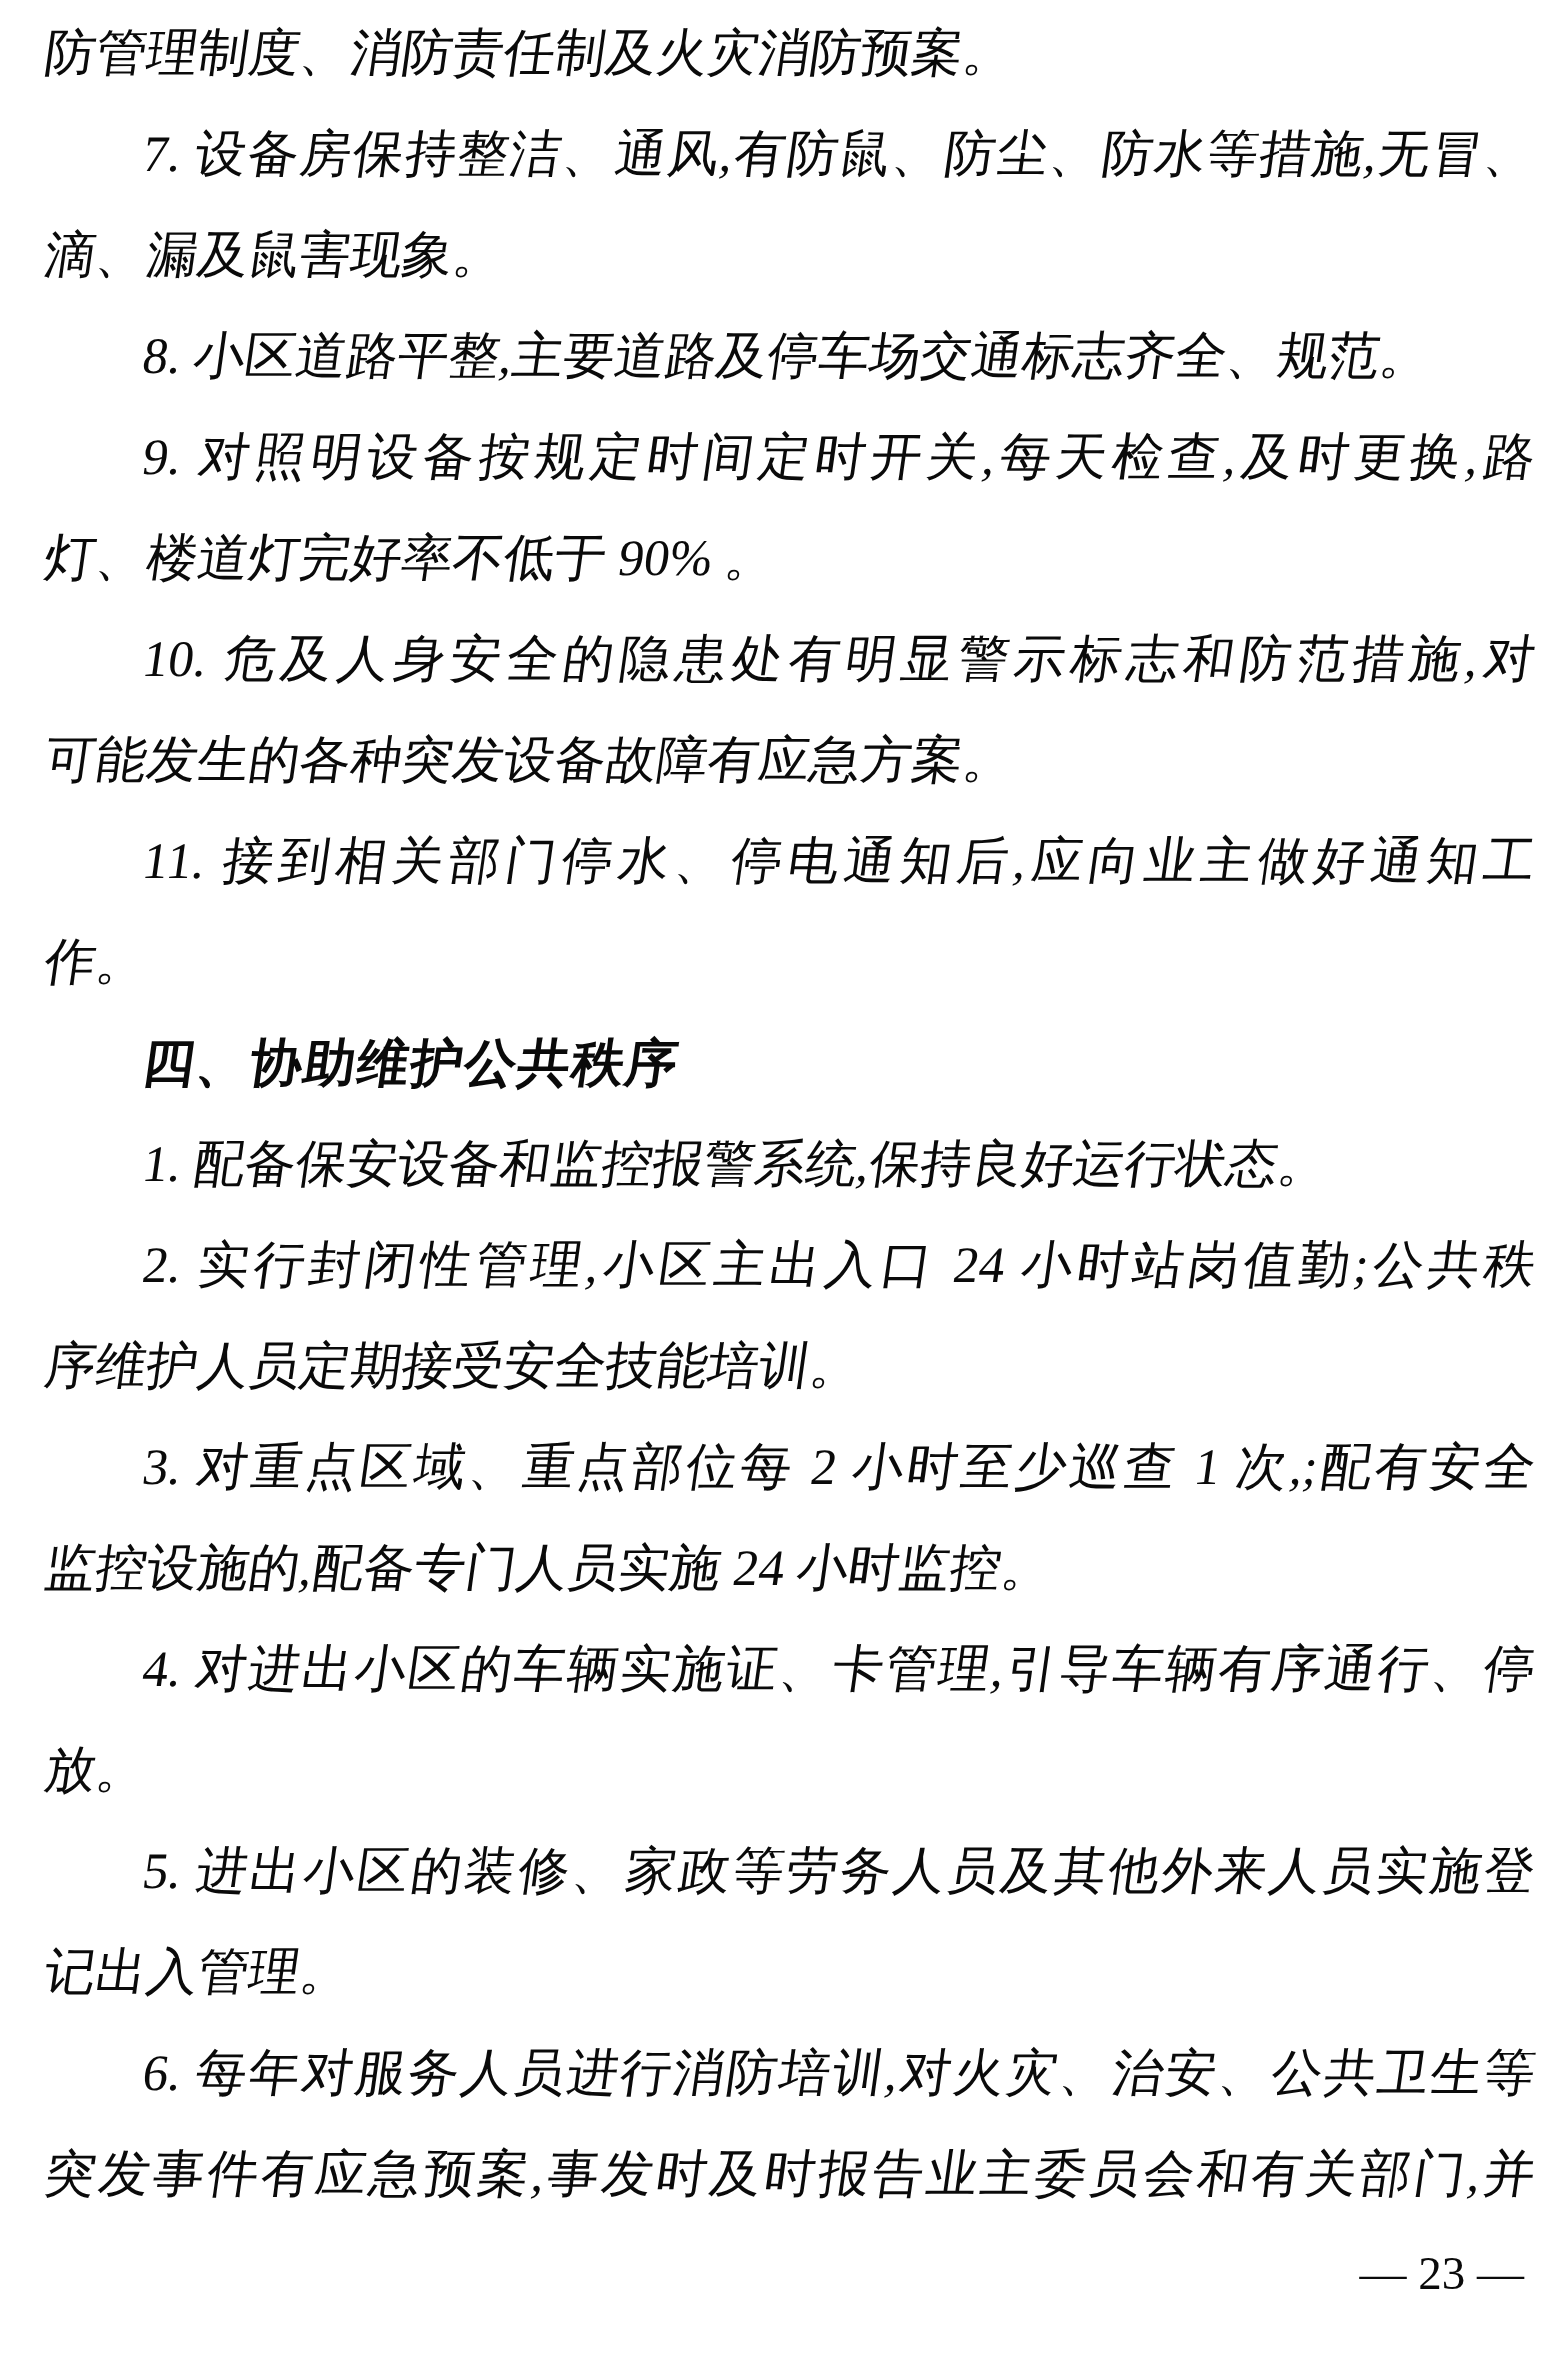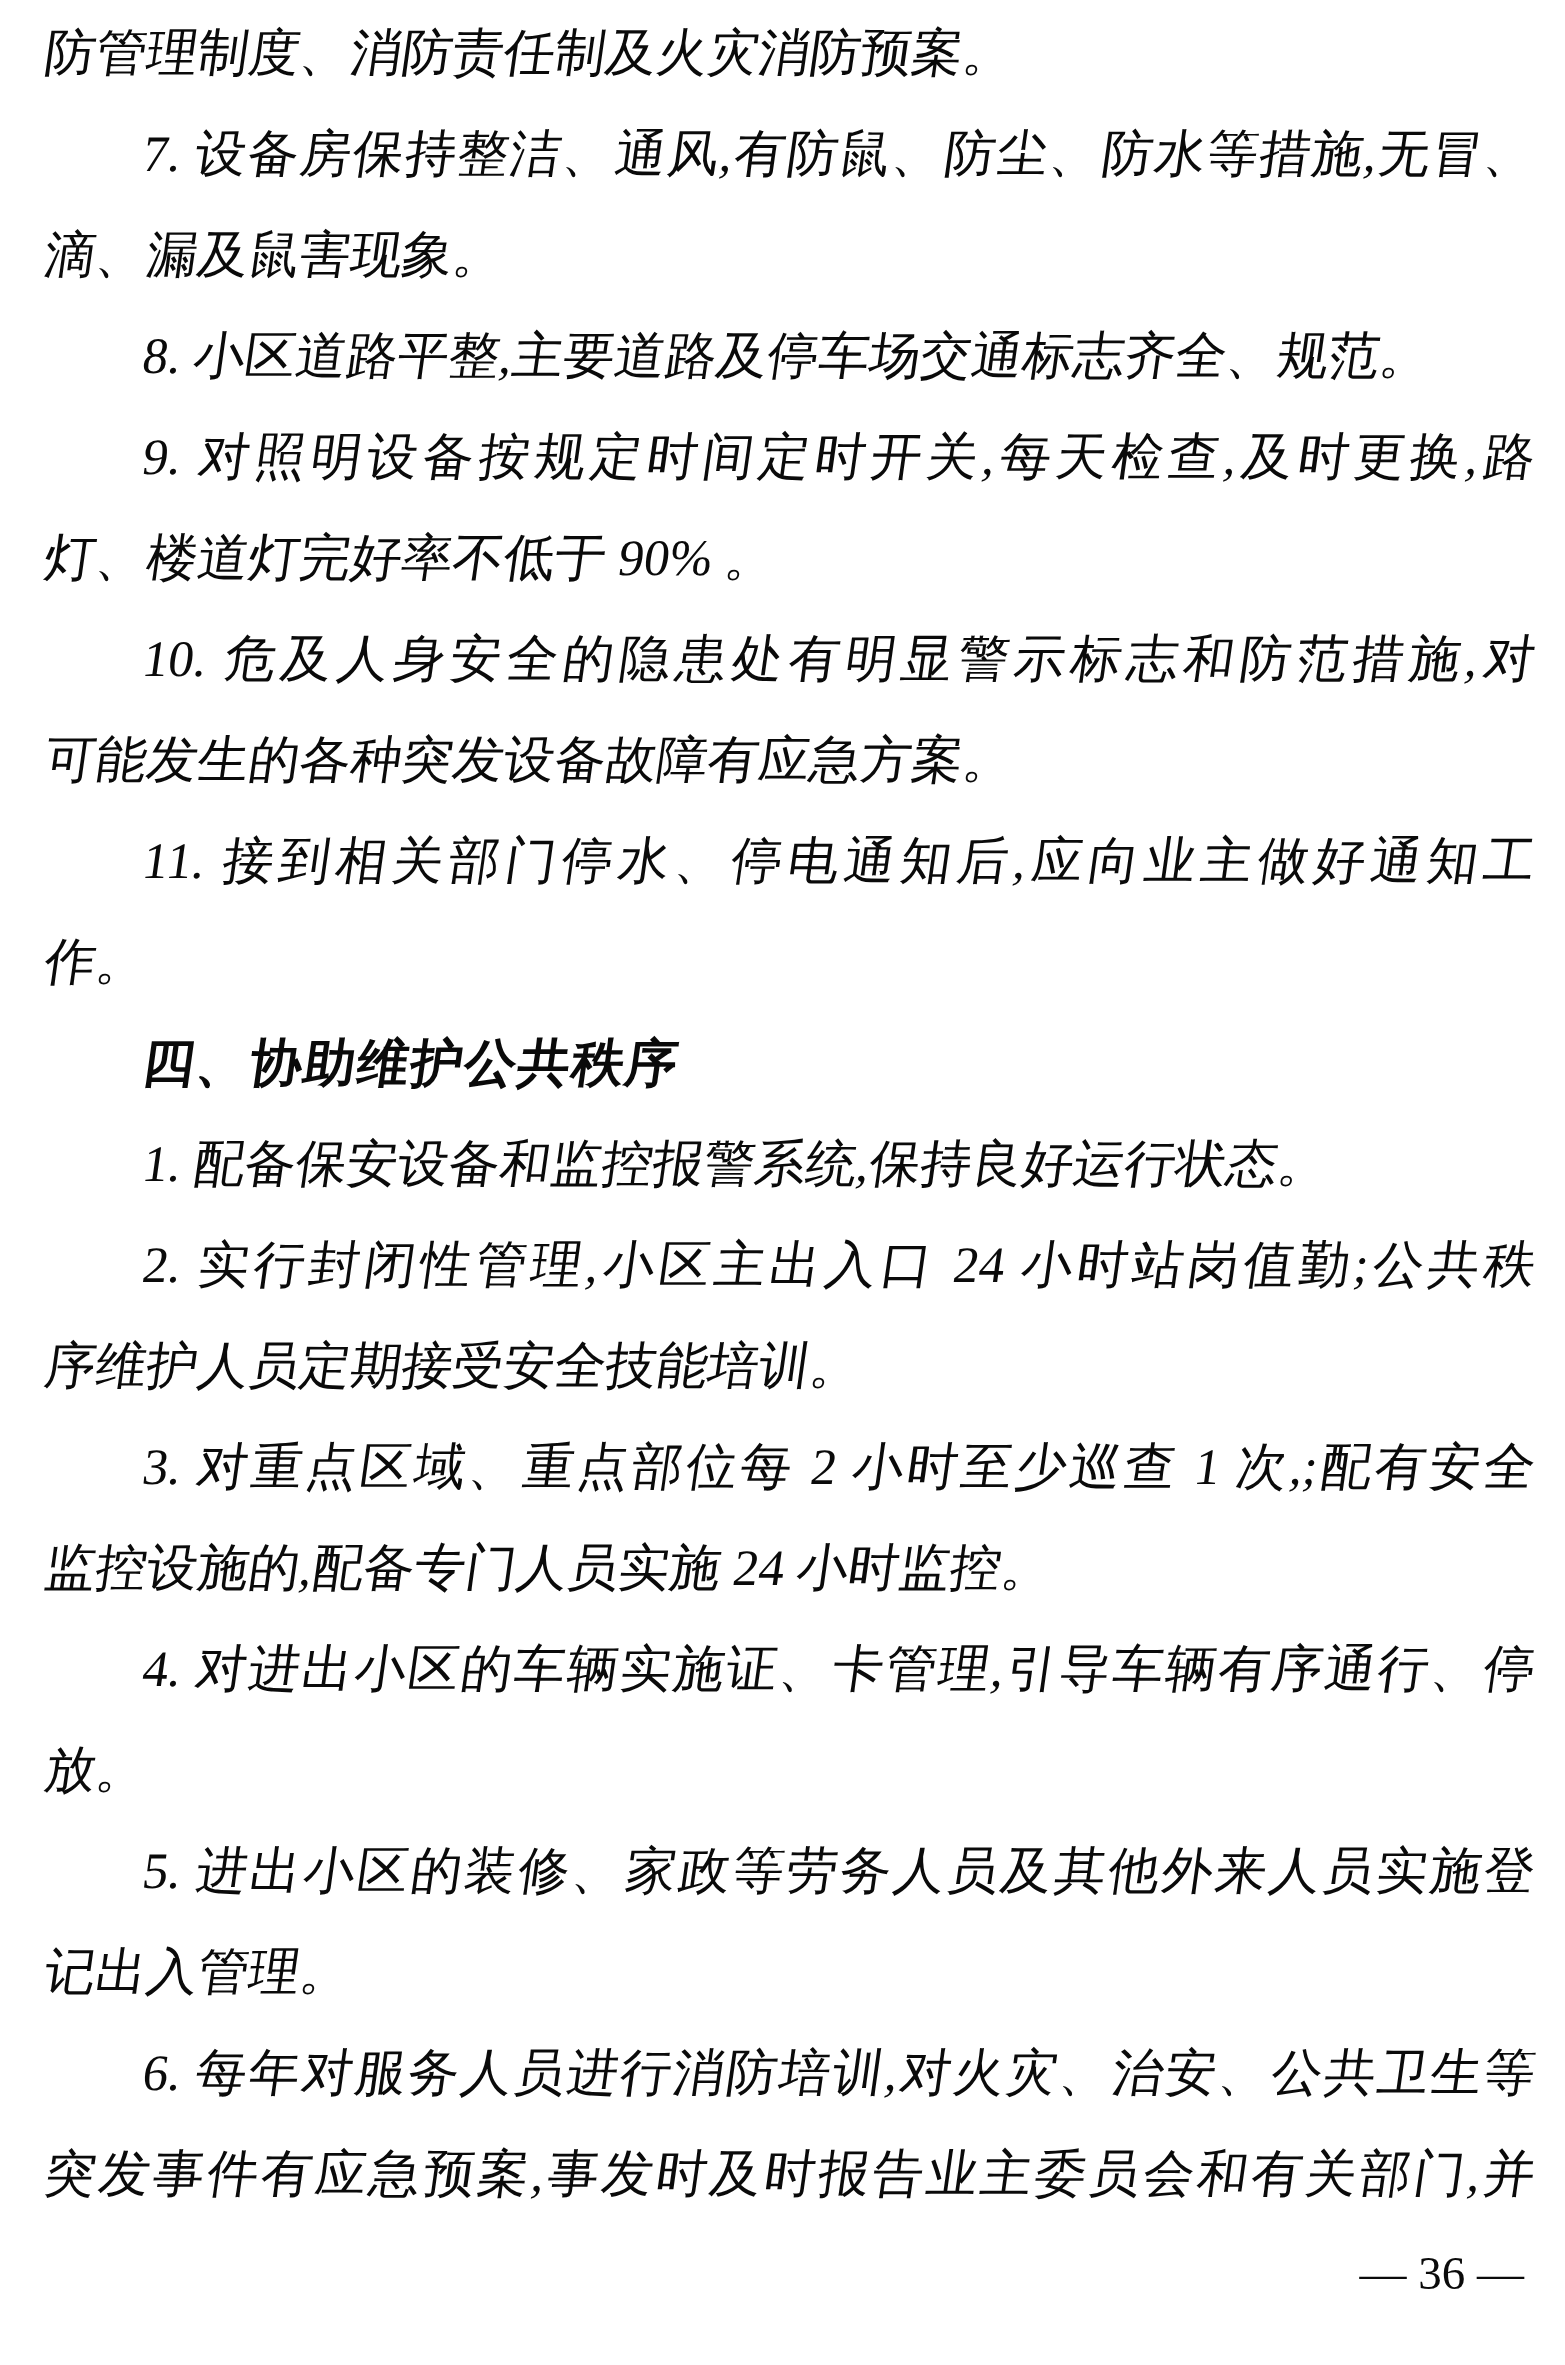--- a/index.html
+++ b/index.html
@@ -74,15 +74,15 @@
       <div class="line">序维护人员定期接受安全技能培训。</div>
       <div class="line indent justify">3. 对重点区域、重点部位每 2 小时至少巡查 1 次,;配有安全</div>
       <div class="line">监控设施的,配备专门人员实施 24 小时监控。</div>
       <div class="line indent justify">4. 对进出小区的车辆实施证、卡管理,引导车辆有序通行、停</div>
       <div class="line">放。</div>
       <div class="line indent justify">5. 进出小区的装修、家政等劳务人员及其他外来人员实施登</div>
       <div class="line">记出入管理。</div>
       <div class="line indent justify">6. 每年对服务人员进行消防培训,对火灾、治安、公共卫生等</div>
       <div class="line justify">突发事件有应急预案,事发时及时报告业主委员会和有关部门,并</div>
     </div>
-  <div class="footer">— 36 —</div>
+  <div class="footer">— 23 —</div>
 </div>
 
 
 </body></html>

